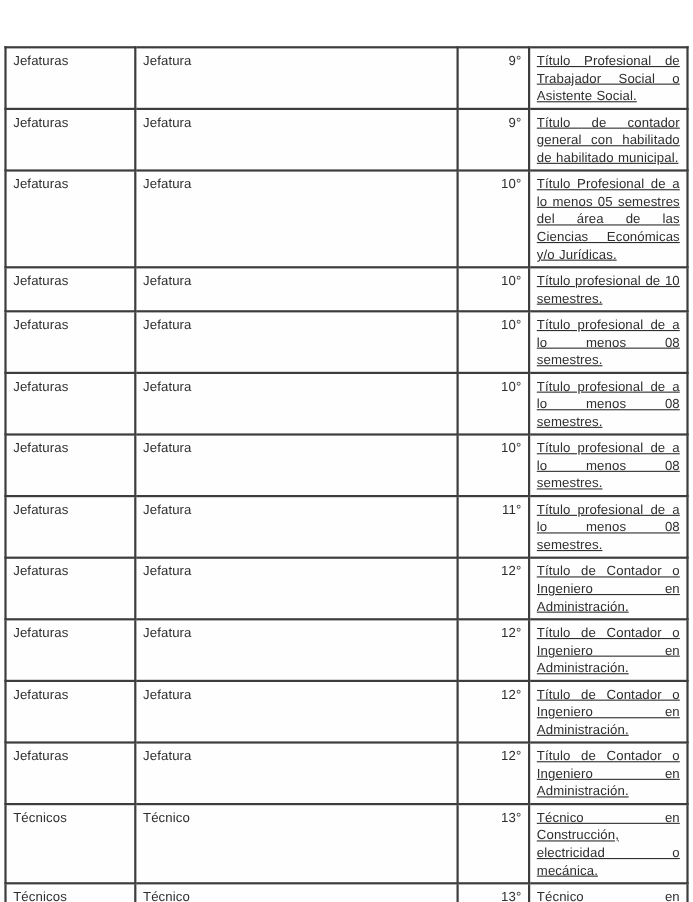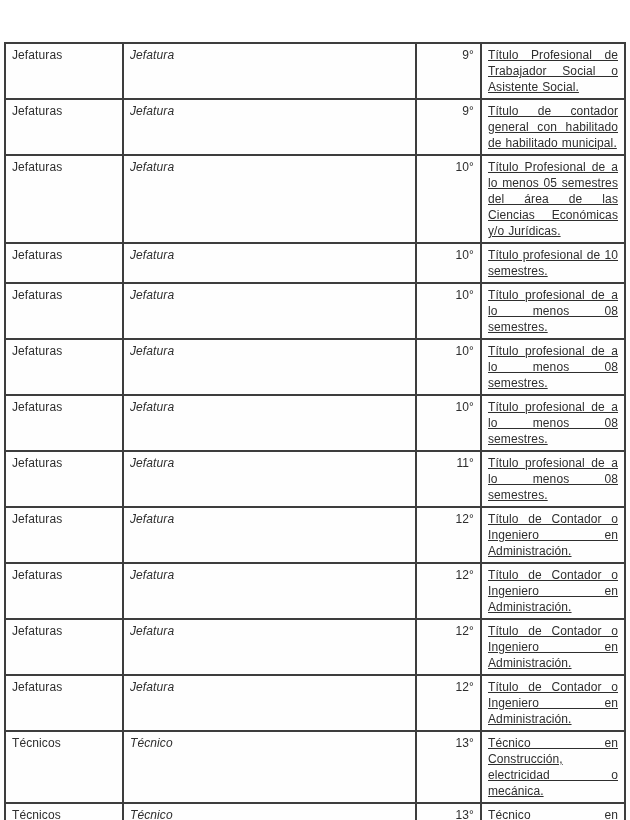--- a/index.html
+++ b/index.html
@@ -32,21 +32,21 @@
     border: 2px solid #3d3d3d;
     vertical-align: top;
     font-size: 12px;
     line-height: 16px;
     color: #2e2e2e;
     padding: 3px 6px;
     letter-spacing: 0.1px;
     word-spacing: 0.5px;
   }
   td.col-category { padding-left: 9px; }
-  td.col-position { padding-left: 8px; font-style: italic; }
+  td.col-position { padding-left: 8px; }
   td.col-grade {
     text-align: right;
     padding-right: 15px;
   }
   td.col-requirement {
     text-align: justify;
     text-align-last: left;
     padding: 3px 7px 3px 5px;
     text-decoration: underline;
   }

